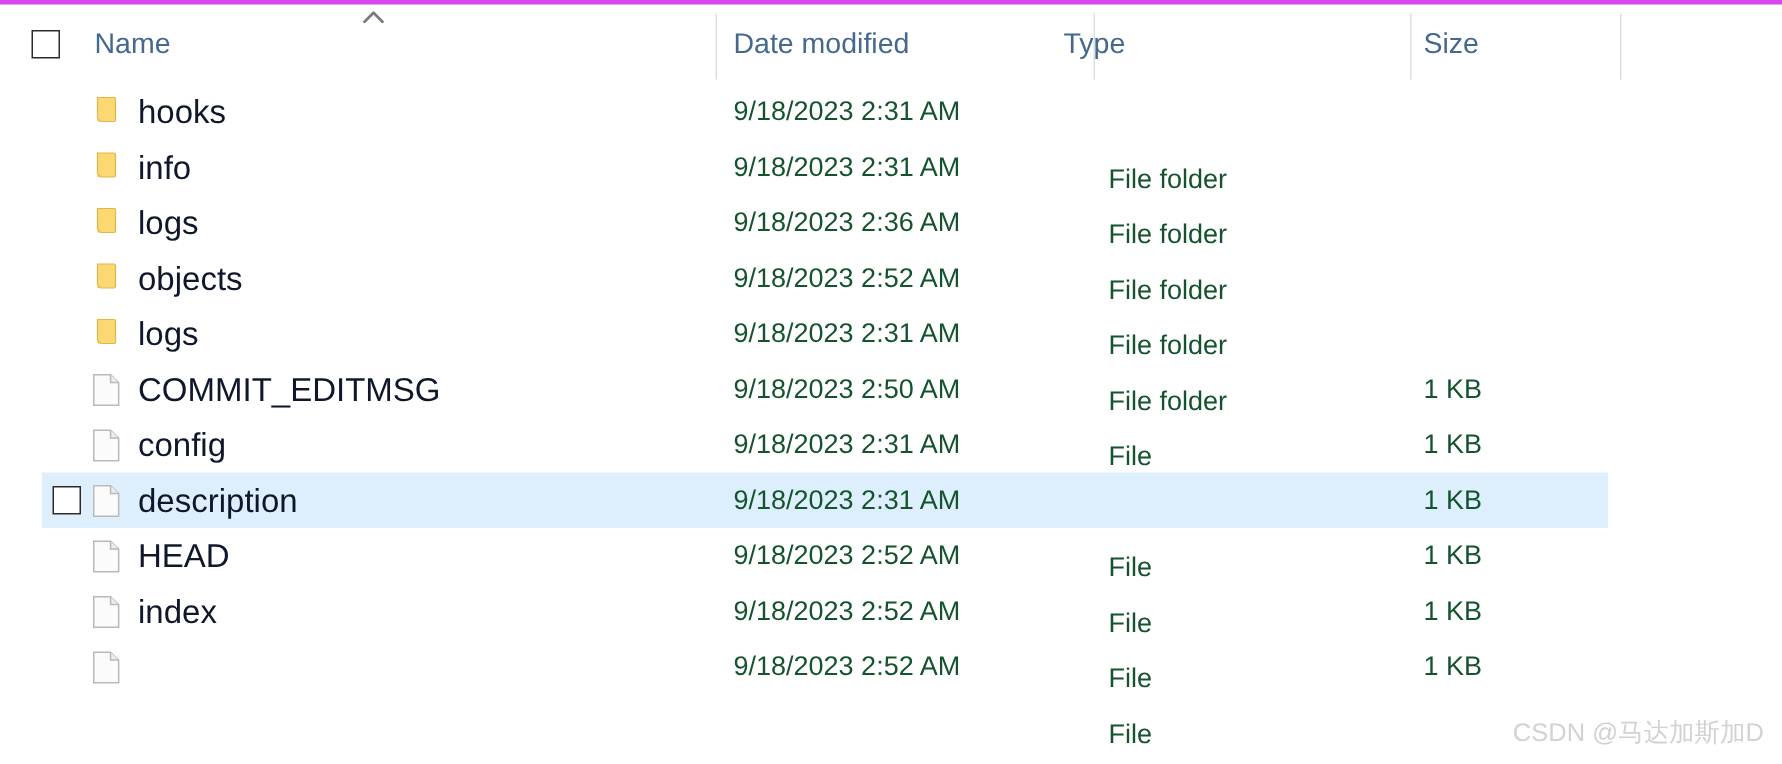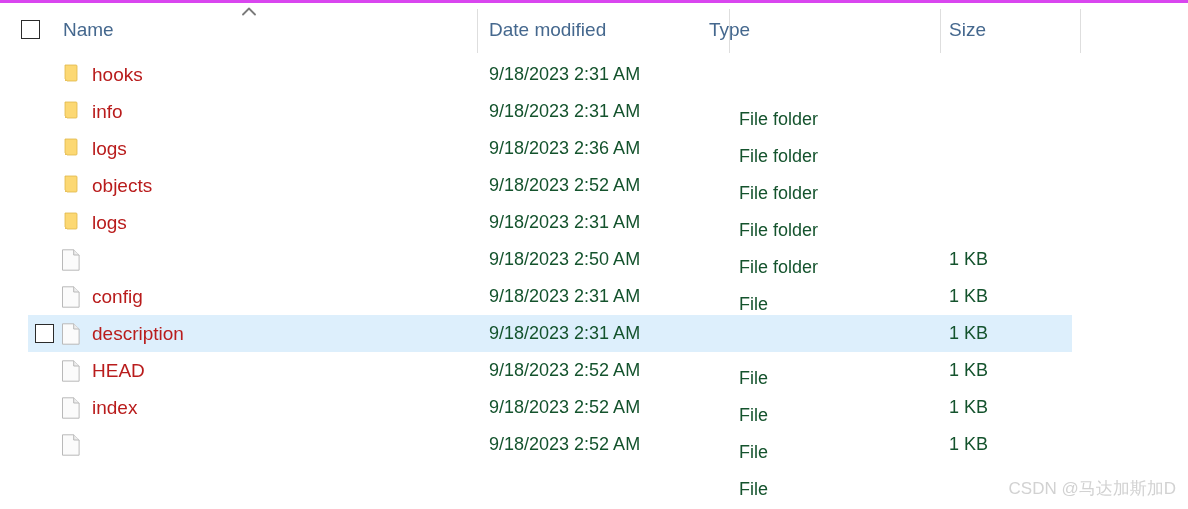--- a/index.html
+++ b/index.html
@@ -126,22 +126,22 @@
     position: absolute;
     font-size: 18px;
     line-height: 37px;
     height: 37px;
     color: #14532d;
     white-space: nowrap;
     font-family: "Liberation Sans", sans-serif;
   }
   .cell-name {
     left: 92px;
-    color: #b91c1c;
-    font-size: 19px;
+    color: #0f172a;
+    font-size: 22px;
   }
   .cell-date { left: 489px; }
   .cell-type { left: 739px; margin-top: 45px; }
   .cell-size {
     left: 949px;
     width: 116px;
     text-align: left;
   }
 
   
@@ -248,20 +248,21 @@
         <div class="cell cell-size"></div>
       </div>
       <div class="row">
         <div class="row-hl"></div>
         <div class="icon-wrap">
           <svg width="20" height="22" viewBox="0 0 20 22">
             <path d="M1.5 0.8 h11.2 l5.4 5.2 v15.2 h-16.6 z" fill="#fbfbfb" stroke="#b9b9b9" stroke-width="1"></path>
             <path d="M12.7 0.8 v5.2 h5.4" fill="#ededed" stroke="#b9b9b9" stroke-width="1"></path>
           </svg>
         </div>
+        <div class="cell cell-name">COMMIT_EDITMSG</div>
         <div class="cell cell-date">9/18/2023 2:50 AM</div>
         <div class="cell cell-type">File</div>
         <div class="cell cell-size">1 KB</div>
       </div>
       <div class="row">
         <div class="row-hl"></div>
         <div class="icon-wrap">
           <svg width="20" height="22" viewBox="0 0 20 22">
             <path d="M1.5 0.8 h11.2 l5.4 5.2 v15.2 h-16.6 z" fill="#fbfbfb" stroke="#b9b9b9" stroke-width="1"></path>
             <path d="M12.7 0.8 v5.2 h5.4" fill="#ededed" stroke="#b9b9b9" stroke-width="1"></path>

